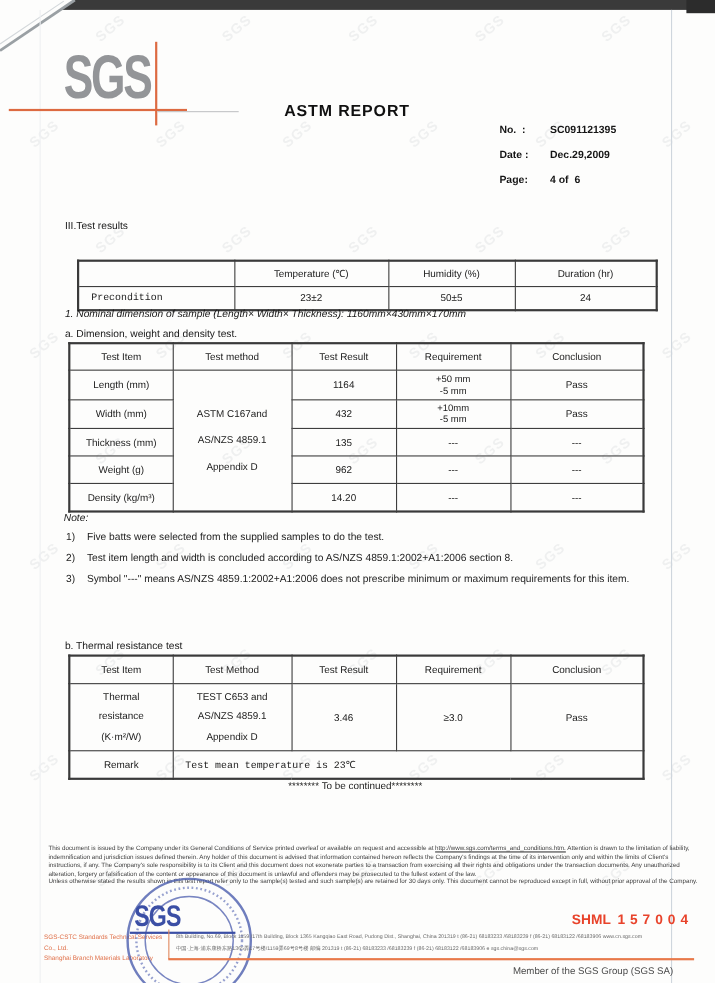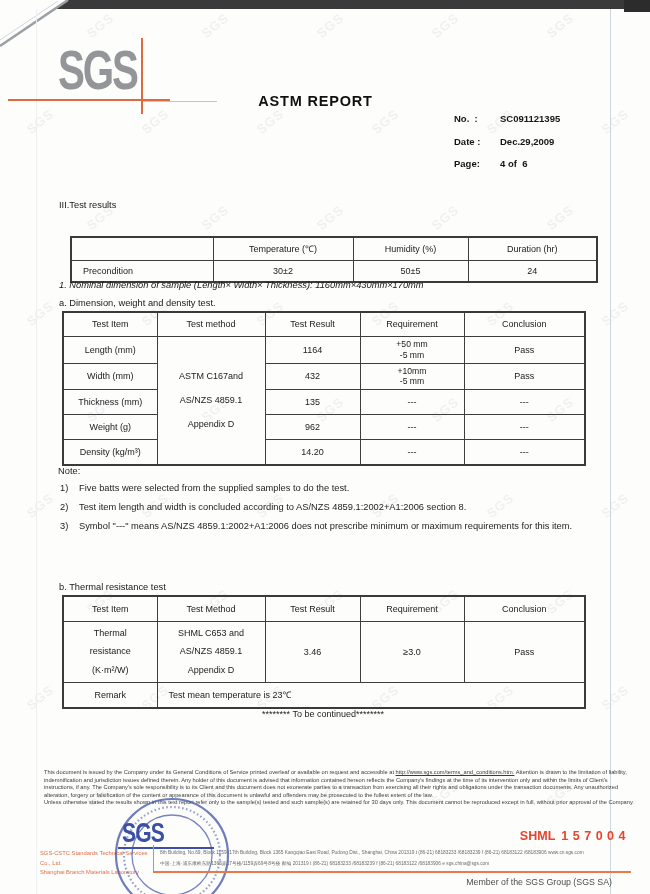--- a/index.html
+++ b/index.html
@@ -26,27 +26,27 @@
   .meta-row{margin-bottom:11.5px;display:flex;}
   .meta-label{display:inline-block;width:46px;white-space:pre;}
   .meta-value{white-space:pre;}
   
   .txt{position:absolute;font-size:9.3px;color:#181818;}
   
   table{border-collapse:collapse;table-layout:fixed;position:absolute;
         font-size:9px;color:#1a1a1a;background:transparent;}
   td{border:1px solid #3e3e3e;text-align:center;vertical-align:middle;padding:0;overflow:hidden;}
   table{border:2px solid #3a3a3a;}
-  .cell-left{text-align:left;padding-left:11px;}
+  .cell-left{text-align:left;padding-left:11px;font-family:Liberation Mono, monospace;}
   .two-line{font-size:8.6px;line-height:10.5px;display:block;}
   .ml{display:block;line-height:24px;}
   .ml3{display:block;line-height:18.5px;}
   
   .note{position:absolute;left:58px;top:466px;width:525px;font-size:9.3px;}
-  .note-title{margin-bottom:6px;}
+  .note-title{margin-bottom:6px;font-style:italic;}
   .note-item{position:relative;padding-left:21px;margin-bottom:6px;line-height:13px;}
   .note-num{position:absolute;left:2px;top:0;}
   .continued{position:absolute;left:62px;top:709px;width:522px;text-align:center;
              font-size:9px;color:#1a1a1a;}
   
   .legal{position:absolute;left:44px;top:769px;width:592px;font-size:5.7px;
          line-height:7.6px;color:#3c3c3c;}
   .legal p{margin:0;}
   .legal-link{text-decoration:underline;}
   .stamp{position:absolute;left:108px;top:793px;width:130px;height:120px;opacity:.85;}
@@ -169,21 +169,21 @@
       </colgroup>
     <tbody>
         <tr style="height:23px">
       <td></td>
       <td>Temperature (℃)</td>
       <td>Humidity (%)</td>
       <td>Duration (hr)</td>
     </tr>
     <tr style="height:22px">
       <td class="cell-left">Precondition</td>
-      <td>30±2</td>
+      <td>23±2</td>
       <td>50±5</td>
       <td>24</td>
     </tr>
   </tbody>
     </table>
 
   <div class="txt" style="left:59px;top:280px;font-style:italic;">1. Nominal dimension of sample (Length× Width× Thickness): 1160mm×430mm×170mm</div>
   <div class="txt" style="left:59px;top:298px;">a. Dimension, weight and density test.</div>
 
   <table style="left:62px;top:311px;width:522px;">
@@ -280,21 +280,21 @@
       <td>Requirement</td>
       <td>Conclusion</td>
     </tr>
     <tr style="height:61px">
       <td>
         <span class="ml3">Thermal</span>
         <span class="ml3">resistance</span>
         <span class="ml3">(K·m²/W)</span>
       </td>
       <td>
-        <span class="ml3">SHML C653 and</span>
+        <span class="ml3">TEST C653 and</span>
         <span class="ml3">AS/NZS 4859.1</span>
         <span class="ml3">Appendix D</span>
       </td>
       <td>3.46</td>
       <td>≥3.0</td>
       <td>Pass</td>
     </tr>
     <tr style="height:26px">
       <td>Remark</td>
       <td colspan="4" class="cell-left">Test mean temperature is 23℃</td>

